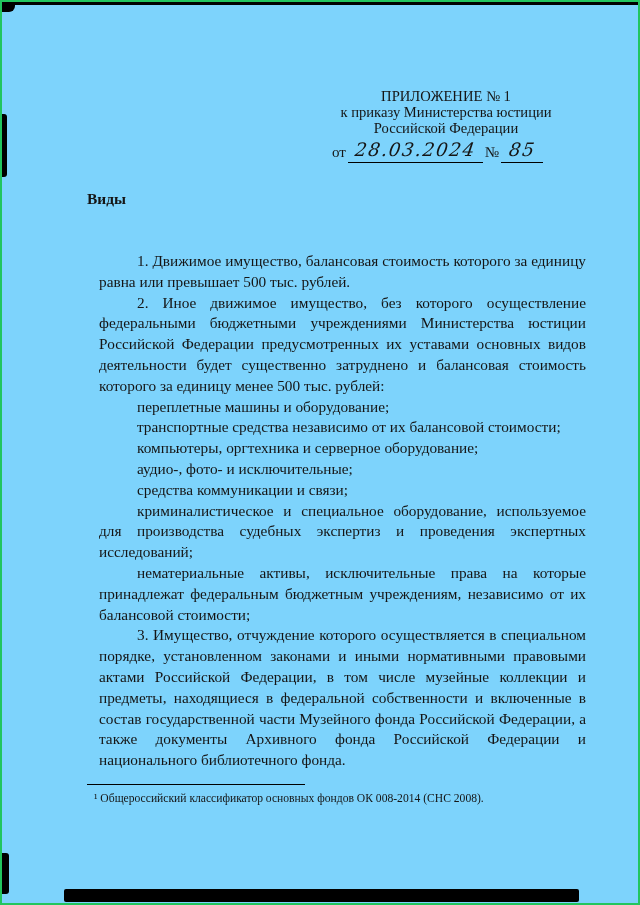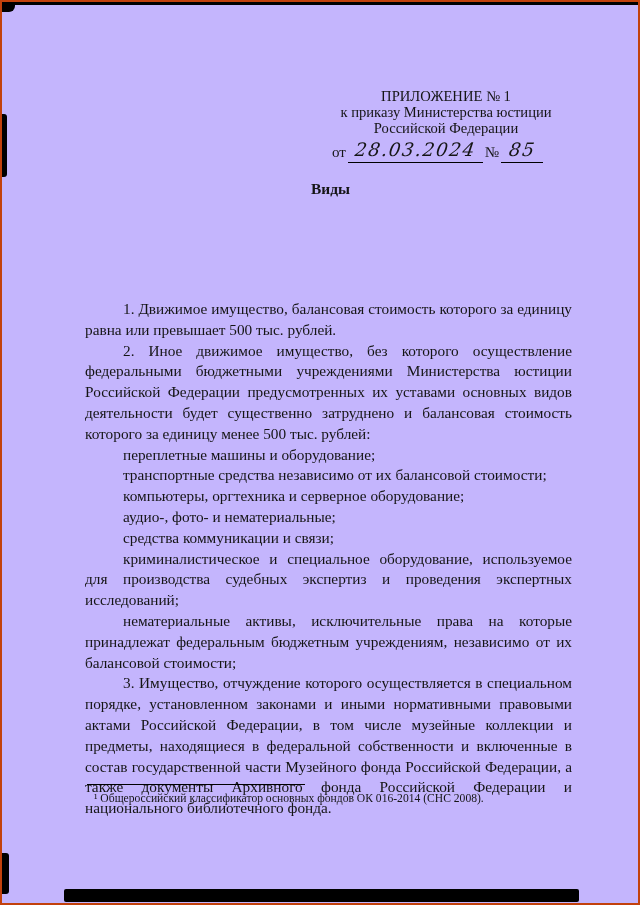--- a/index.html
+++ b/index.html
@@ -3,22 +3,22 @@
 <meta charset="utf-8">
 <style>
   * { margin: 0; padding: 0; box-sizing: border-box; }
   html, body { background: #ffffff; }
   body { width: 640px; height: 905px; }
 
   .page {
     position: relative;
     width: 640px;
     height: 905px;
-    background: #c4b5fd;
-    border: 2px solid #c2410c;
+    background: #7dd3fc;
+    border: 2px solid #22c55e;
     overflow: hidden;
     font-family: "Liberation Serif", serif;
     color: #151515;
   }
 
   
   .artifact { position: absolute; background: #000; }
   .art-topline   { left: 0; top: 0; width: 636px; height: 3px; }
   .art-topleft   { left: 0; top: 0; width: 13px; height: 10px; border-radius: 0 0 6px 0; }
   .art-left-1    { left: 0; top: 112px; width: 5px; height: 63px; border-radius: 0 3px 3px 0; }
@@ -55,35 +55,34 @@
     font-size: 18.5px;
     letter-spacing: 1.5px;
     transform: skewX(-8deg);
     position: relative;
     top: -1px;
   }
 
   
   .title-block {
     position: absolute;
-    top: 178px; left: 85px; width: 487px;
-    text-align: center;
+    top: 188px; left: 85px; width: 487px;
+    text-align: left;
     font-weight: bold;
     font-size: 15.4px;
     line-height: 17.6px;
   }
 
   
   .body-block {
     position: absolute;
-    top: 249px; left: 83px; width: 487px;
+    top: 249px; left: 97px; width: 487px;
     font-size: 15.3px;
     line-height: 20.8px;
     text-align: justify;
-    margin-top: 48px;
   }
   .body-block p { text-indent: 38px; margin: 0; }
 
   
   .footnote-block {
     position: absolute;
     top: 782px; left: 85px; width: 487px;
   }
   .footnote-sep {
     width: 218px;
@@ -119,25 +118,25 @@
   <div class="title-block">
     <div>Виды</div>
   </div>
 
   <div class="body-block">
     <p>1. Движимое имущество, балансовая стоимость которого за единицу равна или превышает 500 тыс. рублей.</p>
     <p>2. Иное движимое имущество, без которого осуществление федеральными бюджетными учреждениями Министерства юстиции Российской Федерации предусмотренных их уставами основных видов деятельности будет существенно затруднено и балансовая стоимость которого за единицу менее 500 тыс. рублей:</p>
     <p class="item">переплетные машины и оборудование;</p>
     <p class="item">транспортные средства независимо от их балансовой стоимости;</p>
     <p class="item">компьютеры, оргтехника и серверное оборудование;</p>
-    <p class="item">аудио-, фото- и нематериальные;</p>
+    <p class="item">аудио-, фото- и исключительные;</p>
     <p class="item">средства коммуникации и связи;</p>
     <p class="item">криминалистическое и специальное оборудование, используемое для производства судебных экспертиз и проведения экспертных исследований;</p>
     <p class="item">нематериальные активы, исключительные права на которые принадлежат федеральным бюджетным учреждениям, независимо от их балансовой стоимости;</p>
     <p>3. Имущество, отчуждение которого осуществляется в специальном порядке, установленном законами и иными нормативными правовыми актами Российской Федерации, в том числе музейные коллекции и предметы, находящиеся в федеральной собственности и включенные в состав государственной части Музейного фонда Российской Федерации, а также документы Архивного фонда Российской Федерации и национального библиотечного фонда.</p>
   </div>
 
   <div class="footnote-block">
     <div class="footnote-sep"></div>
-    <div class="footnote-text">¹ Общероссийский классификатор основных фондов ОК 016-2014 (СНС 2008).</div>
+    <div class="footnote-text">¹ Общероссийский классификатор основных фондов ОК 008-2014 (СНС 2008).</div>
   </div>
 
 </div>
 
 </body></html>

